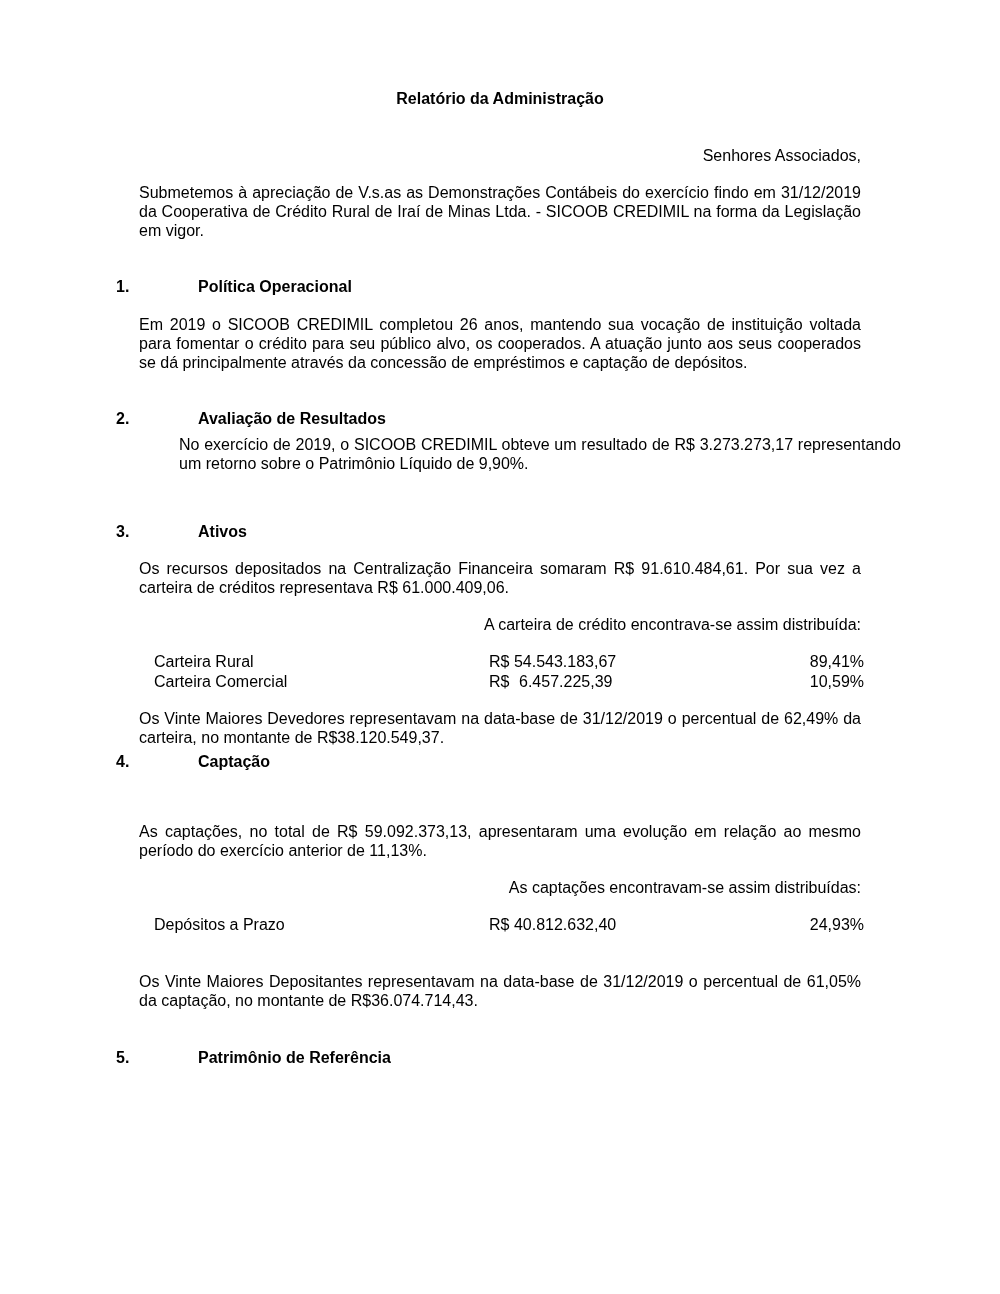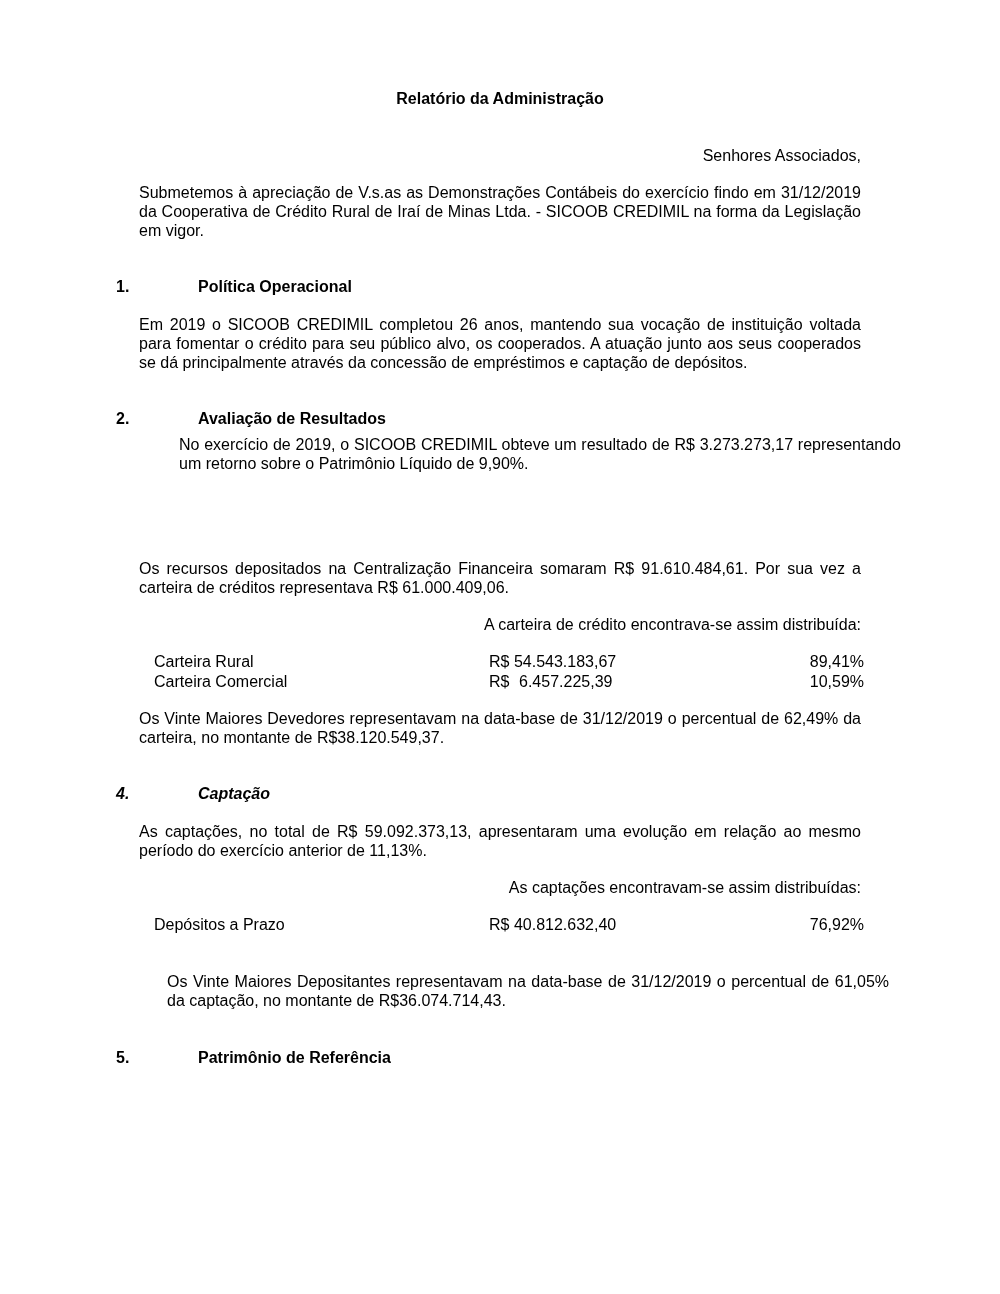--- a/index.html
+++ b/index.html
@@ -83,52 +83,55 @@
   <div class="heading" style="top:277px;">
     <span class="num">1.</span><span>Política Operacional</span>
   </div>
   <div class="para" style="top:315px;">Em 2019 o SICOOB CREDIMIL completou 26 anos, mantendo sua vocação de instituição voltada para fomentar o crédito para seu público alvo, os cooperados. A atuação junto aos seus cooperados se dá principalmente através da concessão de empréstimos e captação de depósitos.</div>
 
   <div class="heading" style="top:409px;">
     <span class="num">2.</span><span>Avaliação de Resultados</span>
   </div>
   <div class="para" style="top:435px;margin-left:40px;">No exercício de 2019, o SICOOB CREDIMIL obteve um resultado de R$ 3.273.273,17 representando um retorno sobre o Patrimônio Líquido de 9,90%.</div>
 
+  <div class="heading" style="top:522px;">
+    <span class="num">3.</span><span>Ativos</span>
+  </div>
   <div class="para" style="top:559px;">Os recursos depositados na Centralização Financeira somaram R$ 91.610.484,61. Por sua vez a carteira de créditos representava R$ 61.000.409,06.</div>
   <div class="para left" style="top:615px;">A carteira de crédito encontrava-se assim distribuída:</div>
 
   <div class="dist-table" style="top:652px;">
     <div class="dist-row">
       <span class="c-label">Carteira Rural</span>
       <span class="c-amt nocur">R$ 54.543.183,67</span>
       <span class="c-pct">89,41%</span>
     </div>
     <div class="dist-row">
       <span class="c-label">Carteira Comercial</span>
       <span class="c-cur">R$</span>
       <span class="c-amt">6.457.225,39</span>
       <span class="c-pct">10,59%</span>
     </div>
   </div>
 
   <div class="para" style="top:709px;">Os Vinte Maiores Devedores representavam na data-base de 31/12/2019 o percentual de 62,49% da carteira, no montante de R$38.120.549,37.</div>
 
-  <div class="heading" style="top:784px;font-style:italic;">
+  <div class="heading" style="top:752px;">
     <span class="num">4.</span><span>Captação</span>
   </div>
   <div class="para" style="top:822px;">As captações, no total de R$ 59.092.373,13, apresentaram uma evolução em relação ao mesmo período do exercício anterior de 11,13%.</div>
   <div class="para left" style="top:878px;">As captações encontravam-se assim distribuídas:</div>
 
   <div class="dist-table" style="top:915px;">
     <div class="dist-row">
       <span class="c-label">Depósitos a Prazo</span>
       <span class="c-amt nocur">R$ 40.812.632,40</span>
-      <span class="c-pct">76,92%</span>
+      <span class="c-pct">24,93%</span>
     </div>
   </div>
 
-  <div class="para" style="top:972px;margin-left:28px;">Os Vinte Maiores Depositantes representavam na data-base de 31/12/2019 o percentual de 61,05% da captação, no montante de R$36.074.714,43.</div>
+  <div class="para" style="top:972px;">Os Vinte Maiores Depositantes representavam na data-base de 31/12/2019 o percentual de 61,05% da captação, no montante de R$36.074.714,43.</div>
 
   <div class="heading" style="top:1048px;">
     <span class="num">5.</span><span>Patrimônio de Referência</span>
   </div>
 
 </div>
 
 </body></html>

